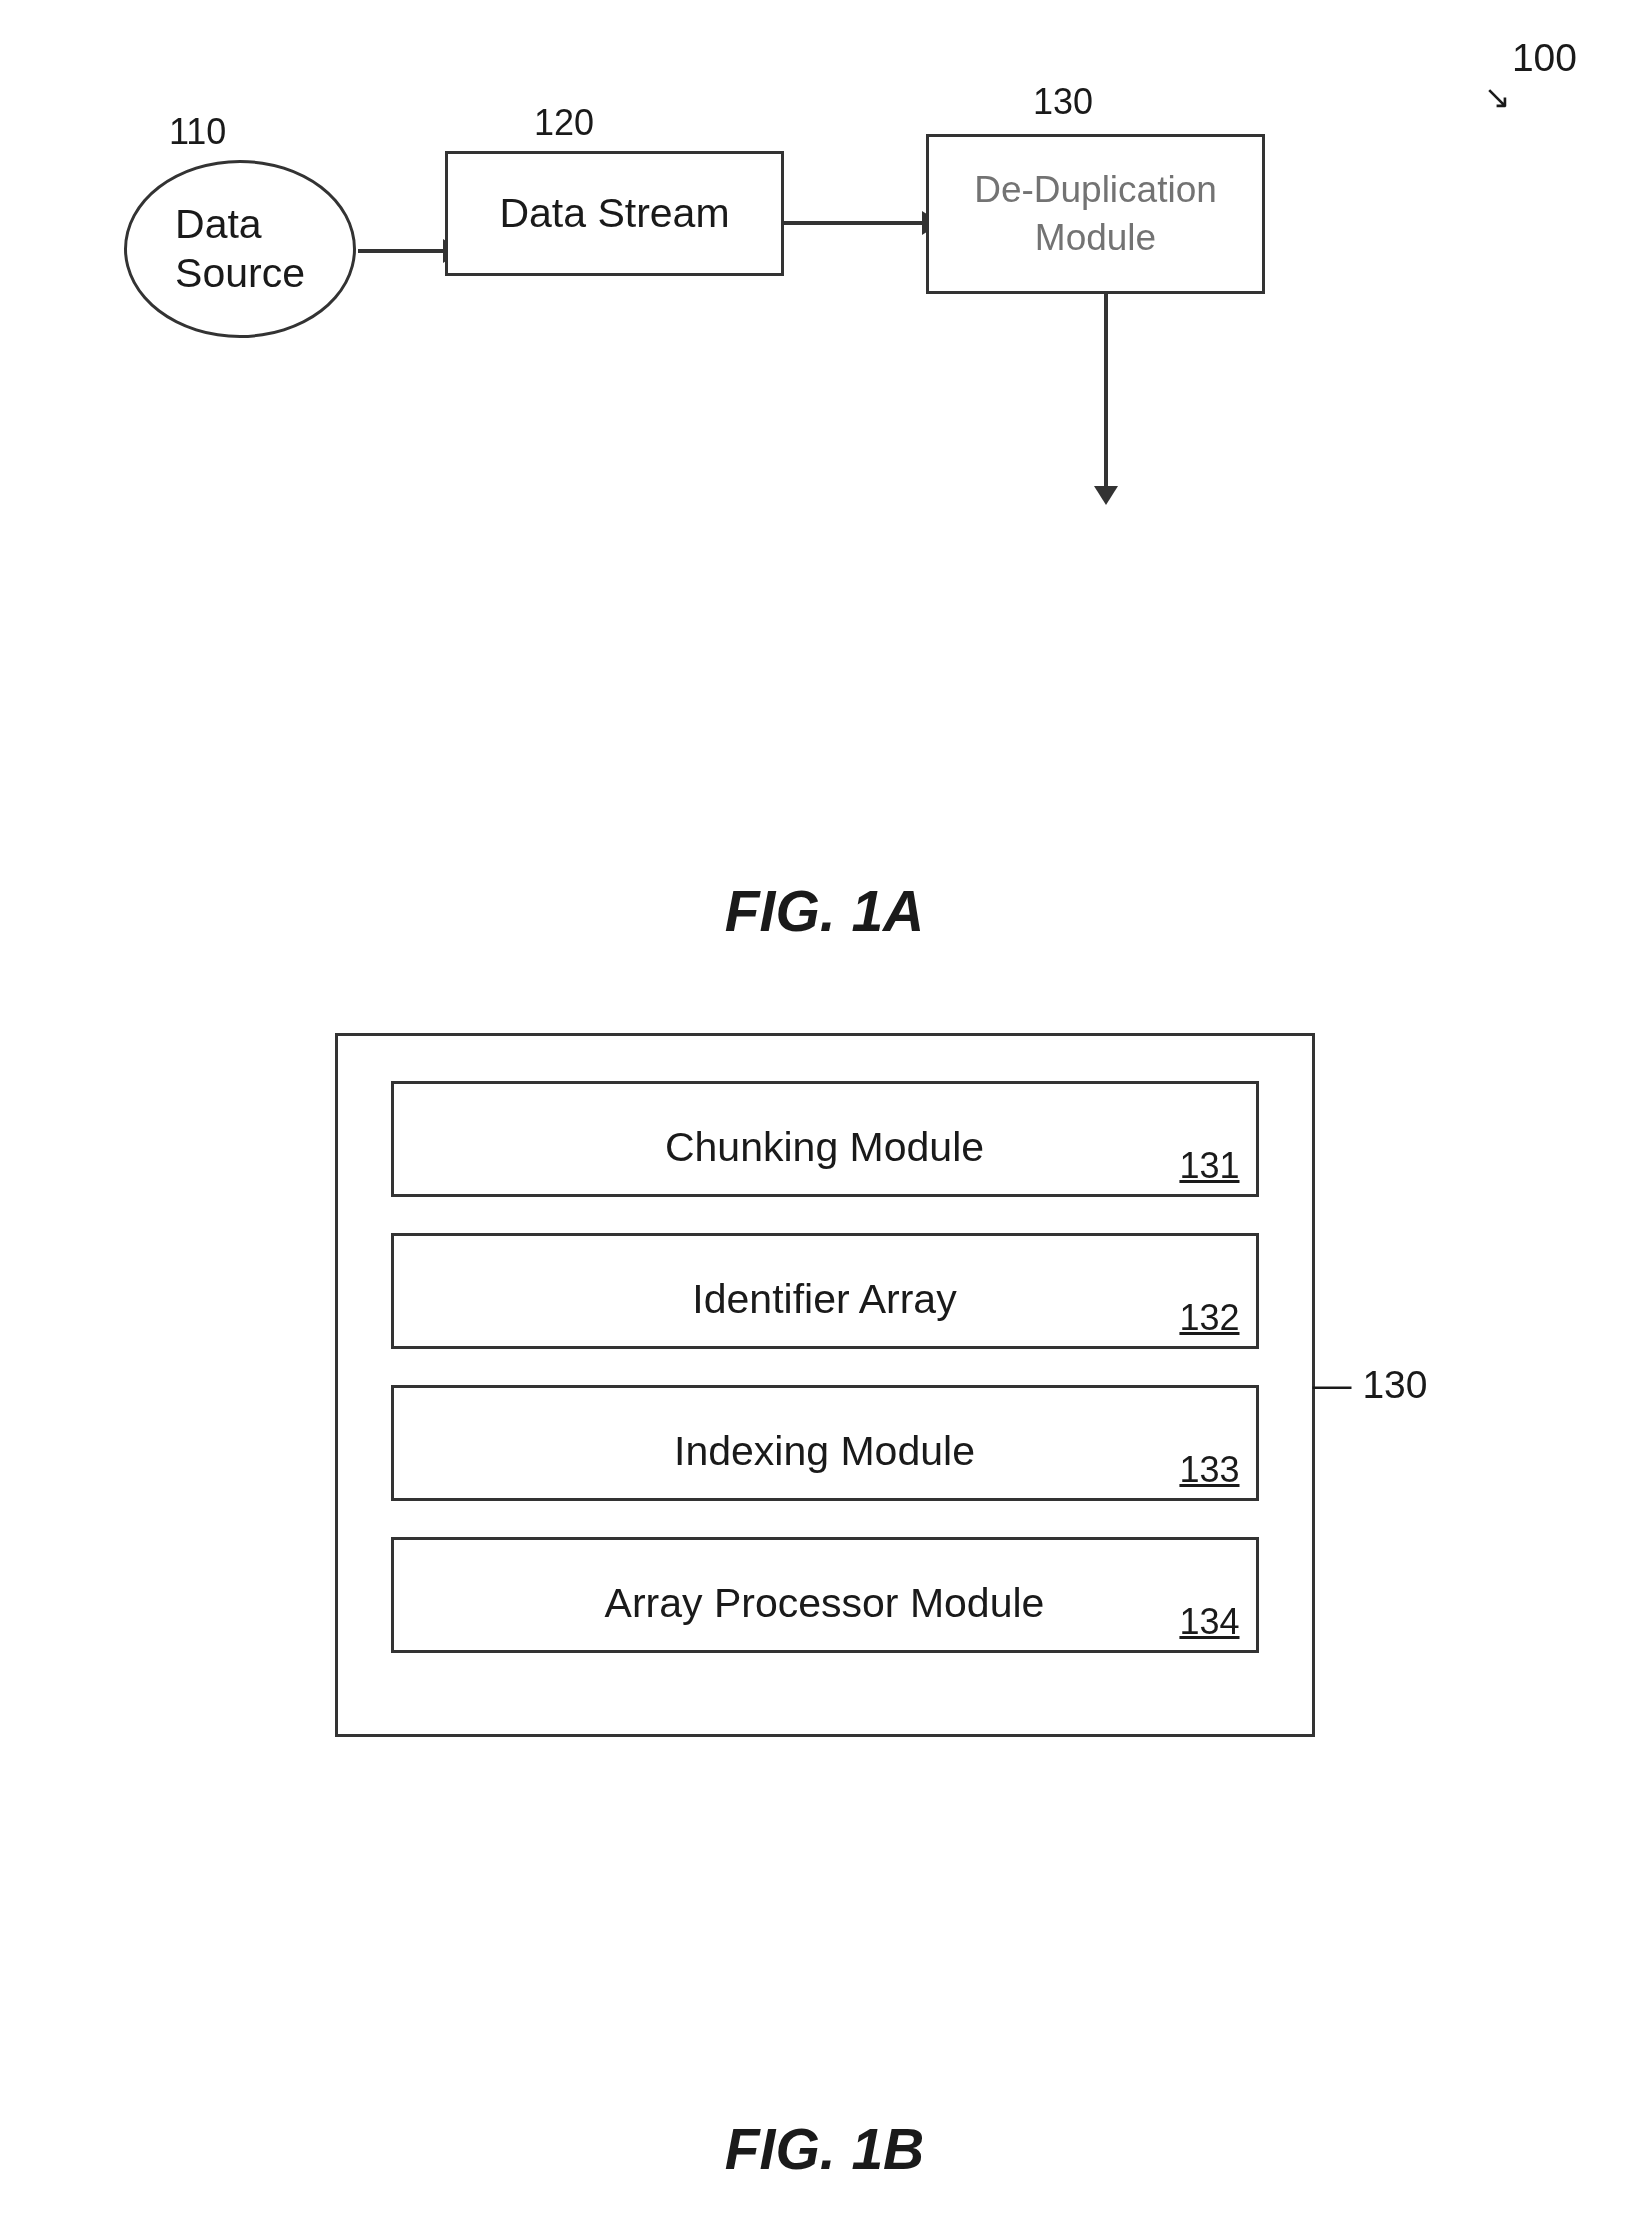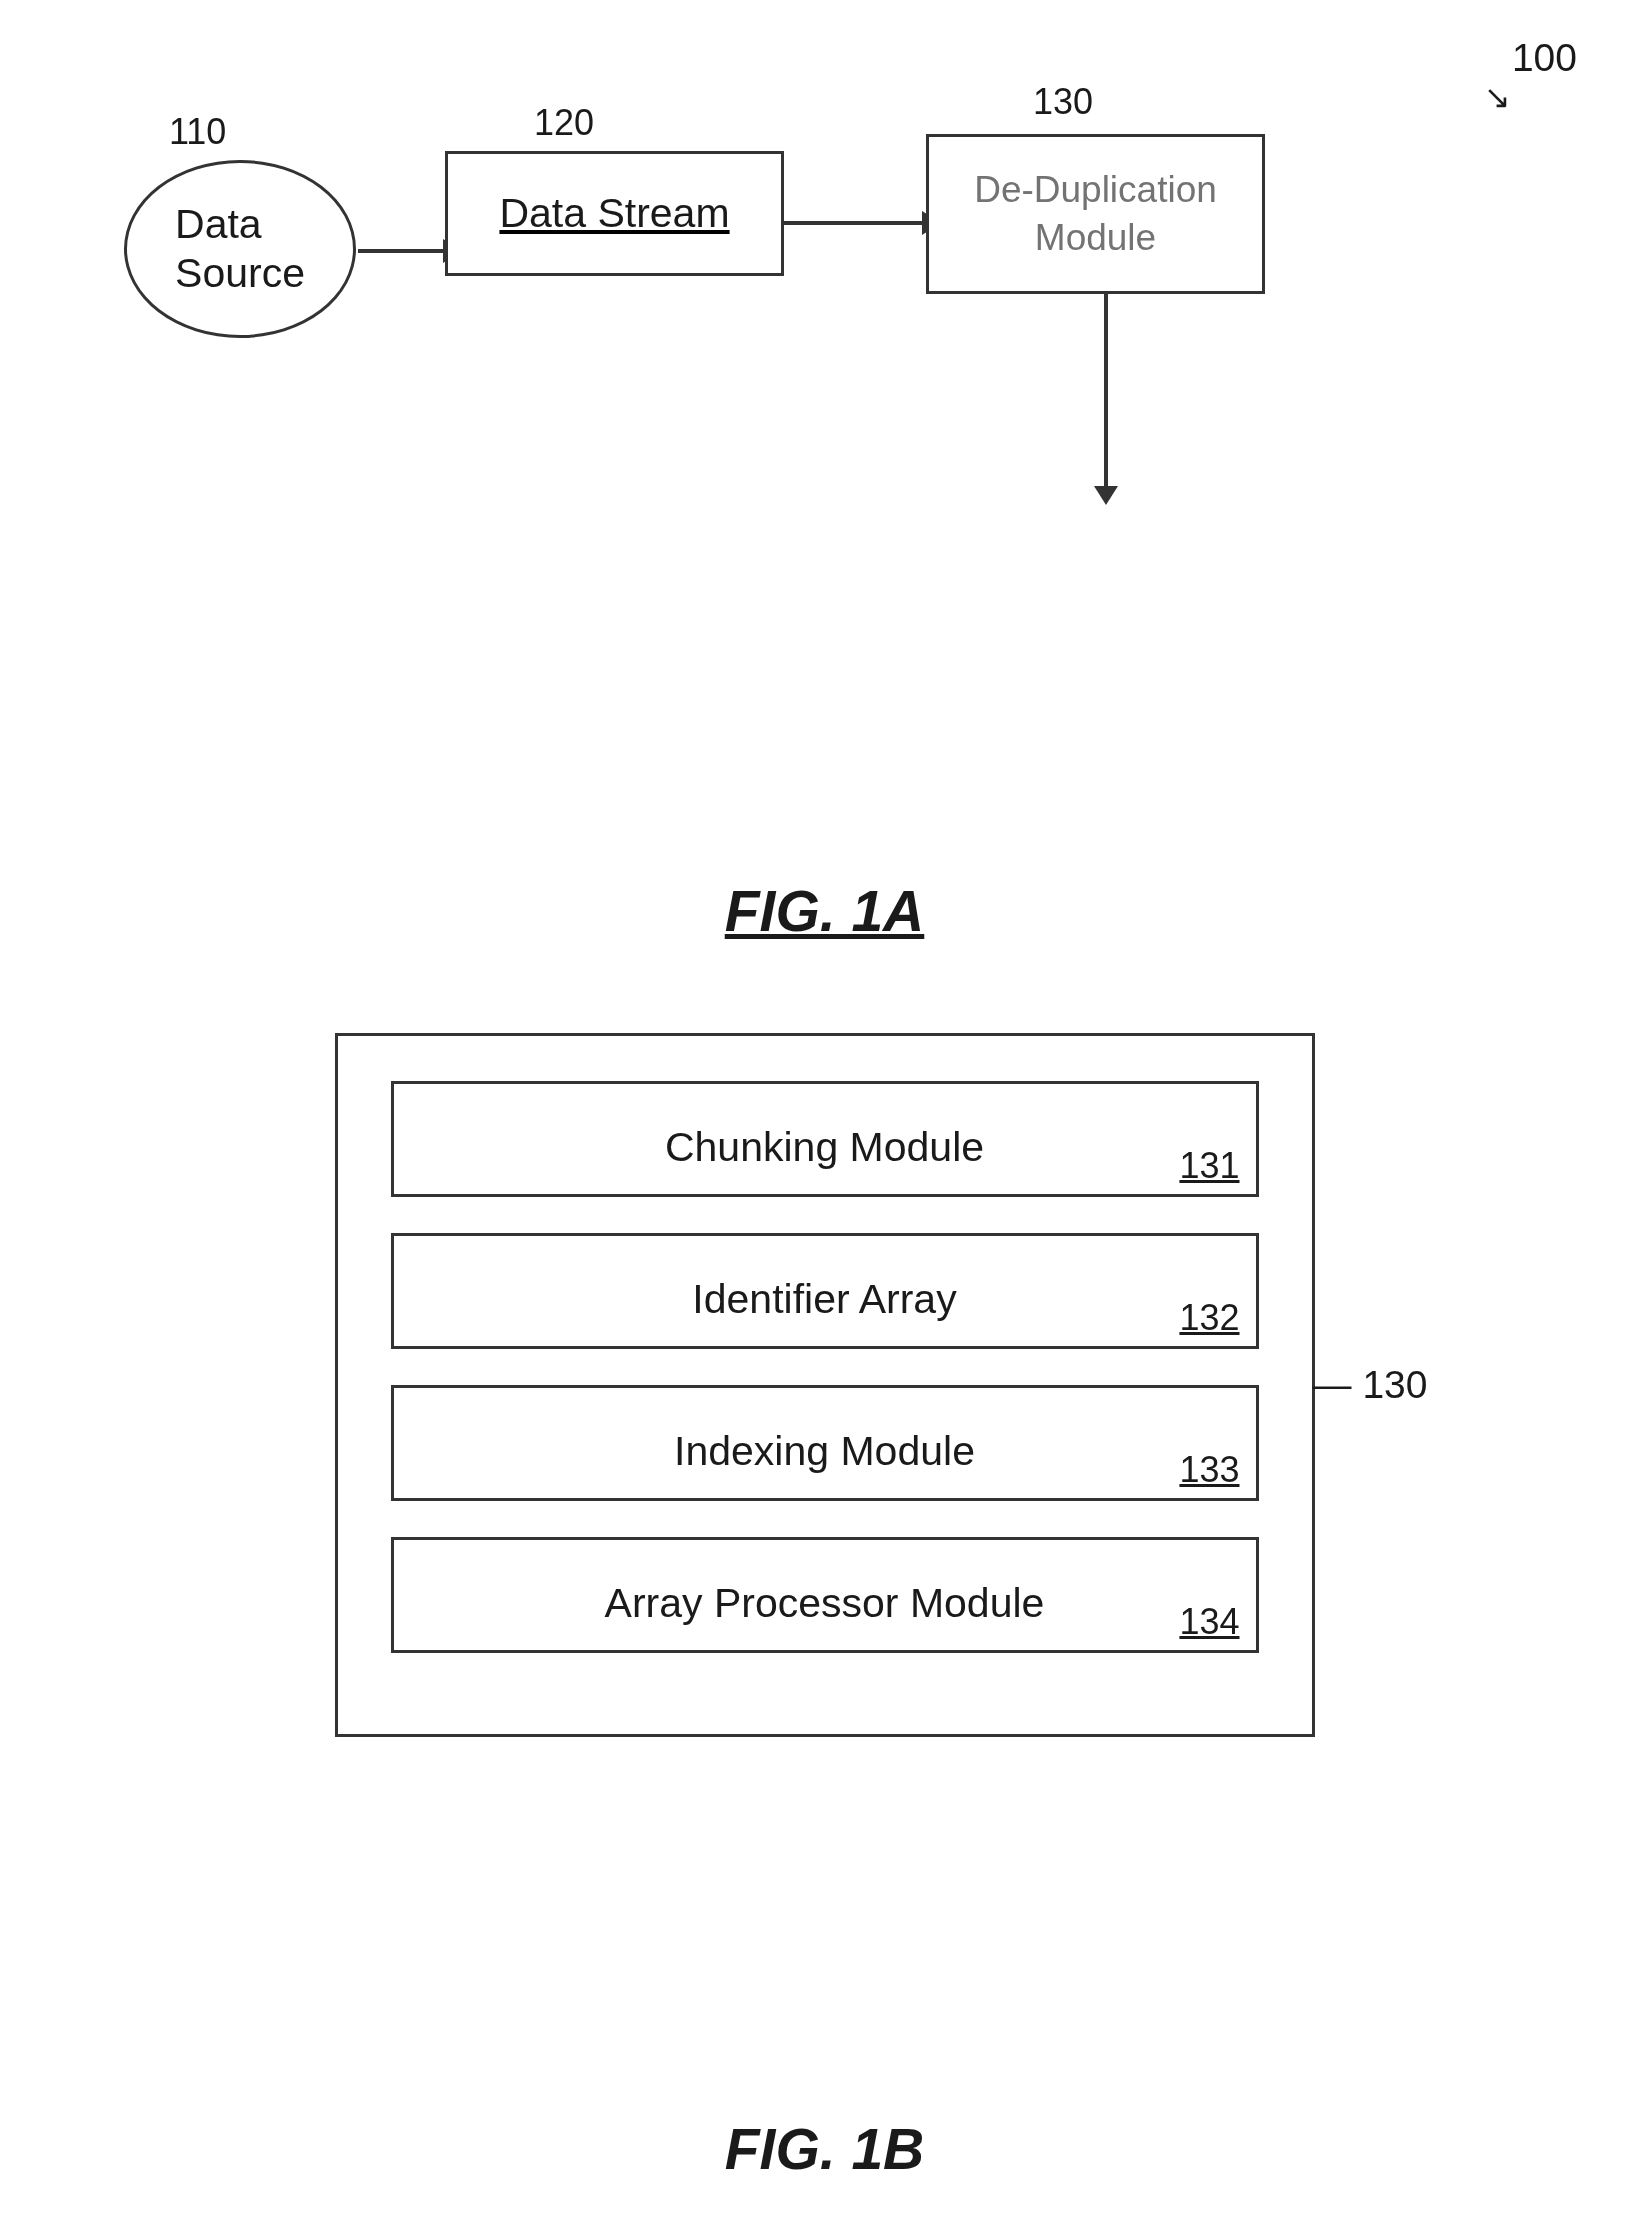--- a/index.html
+++ b/index.html
@@ -30,21 +30,20 @@
 
     .fig1a-label {
       position: absolute;
       bottom: 36px;
       left: 50%;
       transform: translateX(-50%);
       font-size: 57px;
       font-weight: bold;
       color: #1a1a1a;
       font-style: italic;
-      text-decoration: underline;
     }
 
     
     .diagram-area {
       position: relative;
       width: 100%;
       height: 802px;
       margin-top: 36px;
     }
 
@@ -107,21 +106,20 @@
       border-left: 12.5px solid transparent;
       border-right: 12.5px solid transparent;
       border-top: 19.6px solid #333;
     }
 
     
     .data-stream-group {
       position: absolute;
       top: 62px;
       left: 374px;
-      text-decoration: underline;
     }
 
     .data-stream-label-ref {
       position: absolute;
       top: -49px;
       left: 89px;
       font-size: 36px;
       color: #1a1a1a;
     }
 

